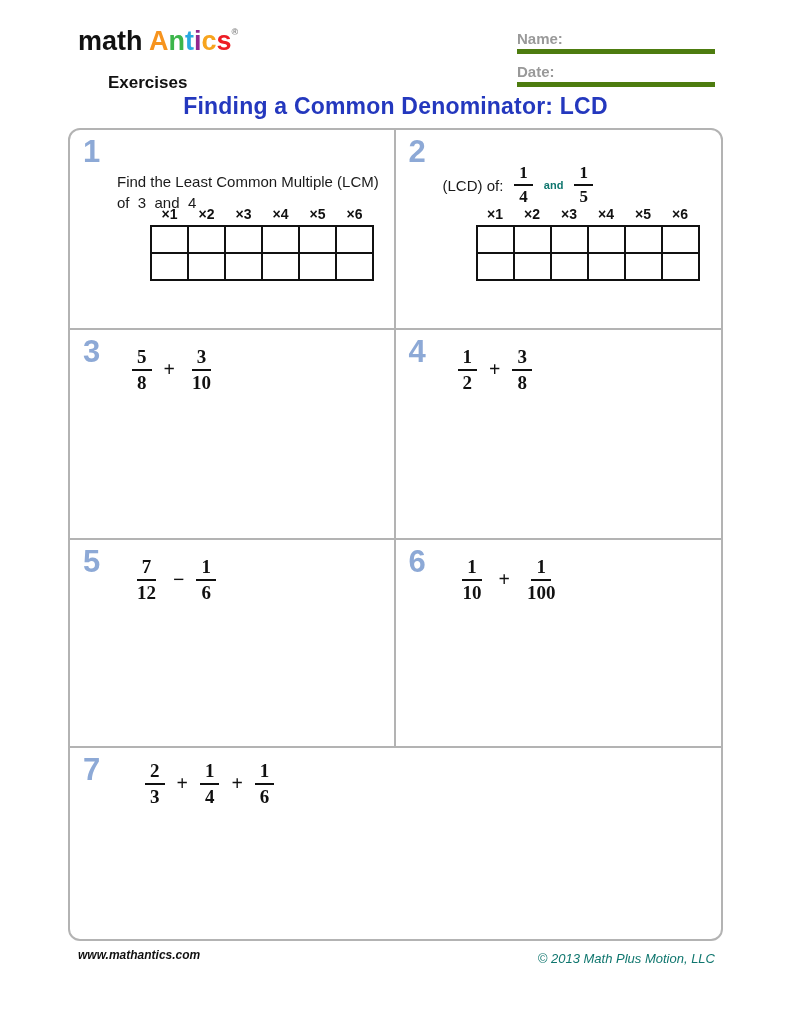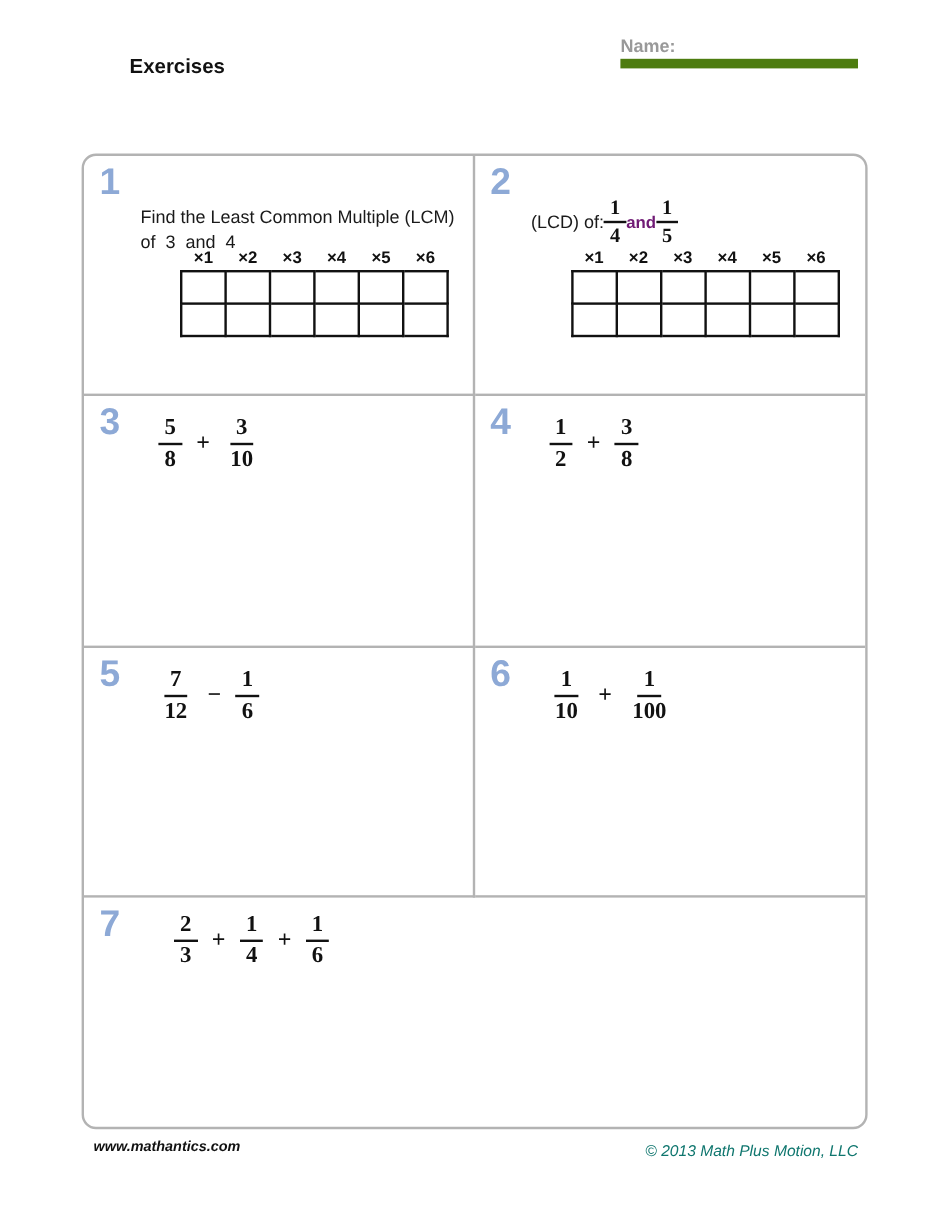--- a/index.html
+++ b/index.html
@@ -8,44 +8,44 @@
 
   
   .logo { position:absolute; left:78px; top:28px; }
   .logo-line { font-size:27px; font-weight:800; letter-spacing:0px; line-height:1; font-family:"Liberation Sans", sans-serif; }
   .logo-math { color:#111; }
   .logo-mark { font-size:9px; color:#888; vertical-align:top; }
   .logo-sub { font-size:17px; font-weight:700; color:#111; margin-top:18px; padding-left:30px; }
 
   
   .fields { position:absolute; right:76px; top:30px; width:198px; }
-  .field { border-bottom:8px solid #4d7c0f; margin-bottom:9px; padding-bottom:1px; }
+  .field { border-bottom:5px solid #4d7c0f; margin-bottom:9px; padding-bottom:1px; }
   .field-label { font-size:15px; font-weight:700; color:#999; }
 
   
   .title { position:absolute; left:0; top:93px; width:100%; text-align:center;
            font-size:23px; font-weight:800; color:#2438be; letter-spacing:0.2px; }
 
   
   .sheet { position:absolute; left:68px; top:128px; width:655px; height:813px;
            border:2px solid #b3b3b3; border-radius:12px; overflow:hidden; }
   .sheet-grid { display:grid; width:100%; height:100%;
                 grid-template-columns:1fr 1fr; grid-template-rows:200px 210px 208px 1fr; }
   .cell { position:relative; }
   .cell.c1 { border-right:2px solid #b3b3b3; }
   .cell.rb { border-bottom:2px solid #b3b3b3; }
   .cell.full { grid-column:1 / span 2; }
 
   .pnum { position:absolute; left:13px; top:6px; font-size:31px; font-weight:800; color:#8da9d6; line-height:1; }
 
   .prompt { position:absolute; left:47px; top:11px; font-size:15px; color:#1a1a1a; line-height:1.4; white-space:pre-wrap;margin-top:30px; }
 
-  .lcd-line { position:absolute; left:47px; top:29px; display:flex; align-items:center; height:52px; }
+  .lcd-line { position:absolute; left:47px; top:29px; display:flex; align-items:center; gap:11px; height:52px; }
   .lcd-prefix { font-size:15px; color:#1a1a1a; }
-  .conj { font-size:14px; font-weight:700; color:#701a75; }
+  .conj { font-size:11px; font-weight:700; color:#0f766e; }
 
   
   .frac { display:inline-flex; flex-direction:column; align-items:center;
           font-family:"Liberation Serif", serif; font-weight:700; color:#111; line-height:1.15; }
   .frac .fnum { padding:0 5px 1px 5px; border-bottom:2px solid #111; }
   .frac .fden { padding:1px 5px 0 5px; }
   .frac.small { font-size:17px; }
   .frac.big { font-size:19px; }
   .op { font-family:"Liberation Serif", serif; font-weight:700; font-size:20px; color:#111; }
 
@@ -60,29 +60,34 @@
   
   .footer-site { position:absolute; left:78px; top:948px; font-size:12px; font-weight:700; font-style:italic; color:#111; }
   .footer-copy { position:absolute; right:76px; top:951px; font-size:13px; font-style:italic; color:#0f766e; }
 </style>
 </head>
 <body>
 
 <div class="page">
 
   <div class="logo">
+    <div class="logo-line"><span class="logo-math">math </span><span style="color: rgb(247, 148, 30);">A</span><span style="color: rgb(59, 181, 74);">n</span><span style="color: rgb(41, 168, 224);">t</span><span style="color: rgb(146, 39, 143);">i</span><span style="color: rgb(247, 164, 30);">c</span><span style="color: rgb(237, 28, 36);">s</span><span class="logo-mark">®</span></div>
     <div class="logo-sub">Exercises</div>
   </div>
 
   <div class="fields">
     <div class="field">
       <span class="field-label">Name:</span>
     </div>
+    <div class="field">
+      <span class="field-label">Date:</span>
+    </div>
   </div>
 
+  <div class="title">Finding a Common Denominator: LCD</div>
 
   <div class="sheet">
     <div class="sheet-grid">
 
       <div class="cell c1 rb">
         <div class="pnum">1</div>
         <div class="prompt"><span>Find the Least Common Multiple (LCM)</span><br><span>of  3  and  4</span></div>
         <table class="mult-table">
           <thead>
             <tr>

